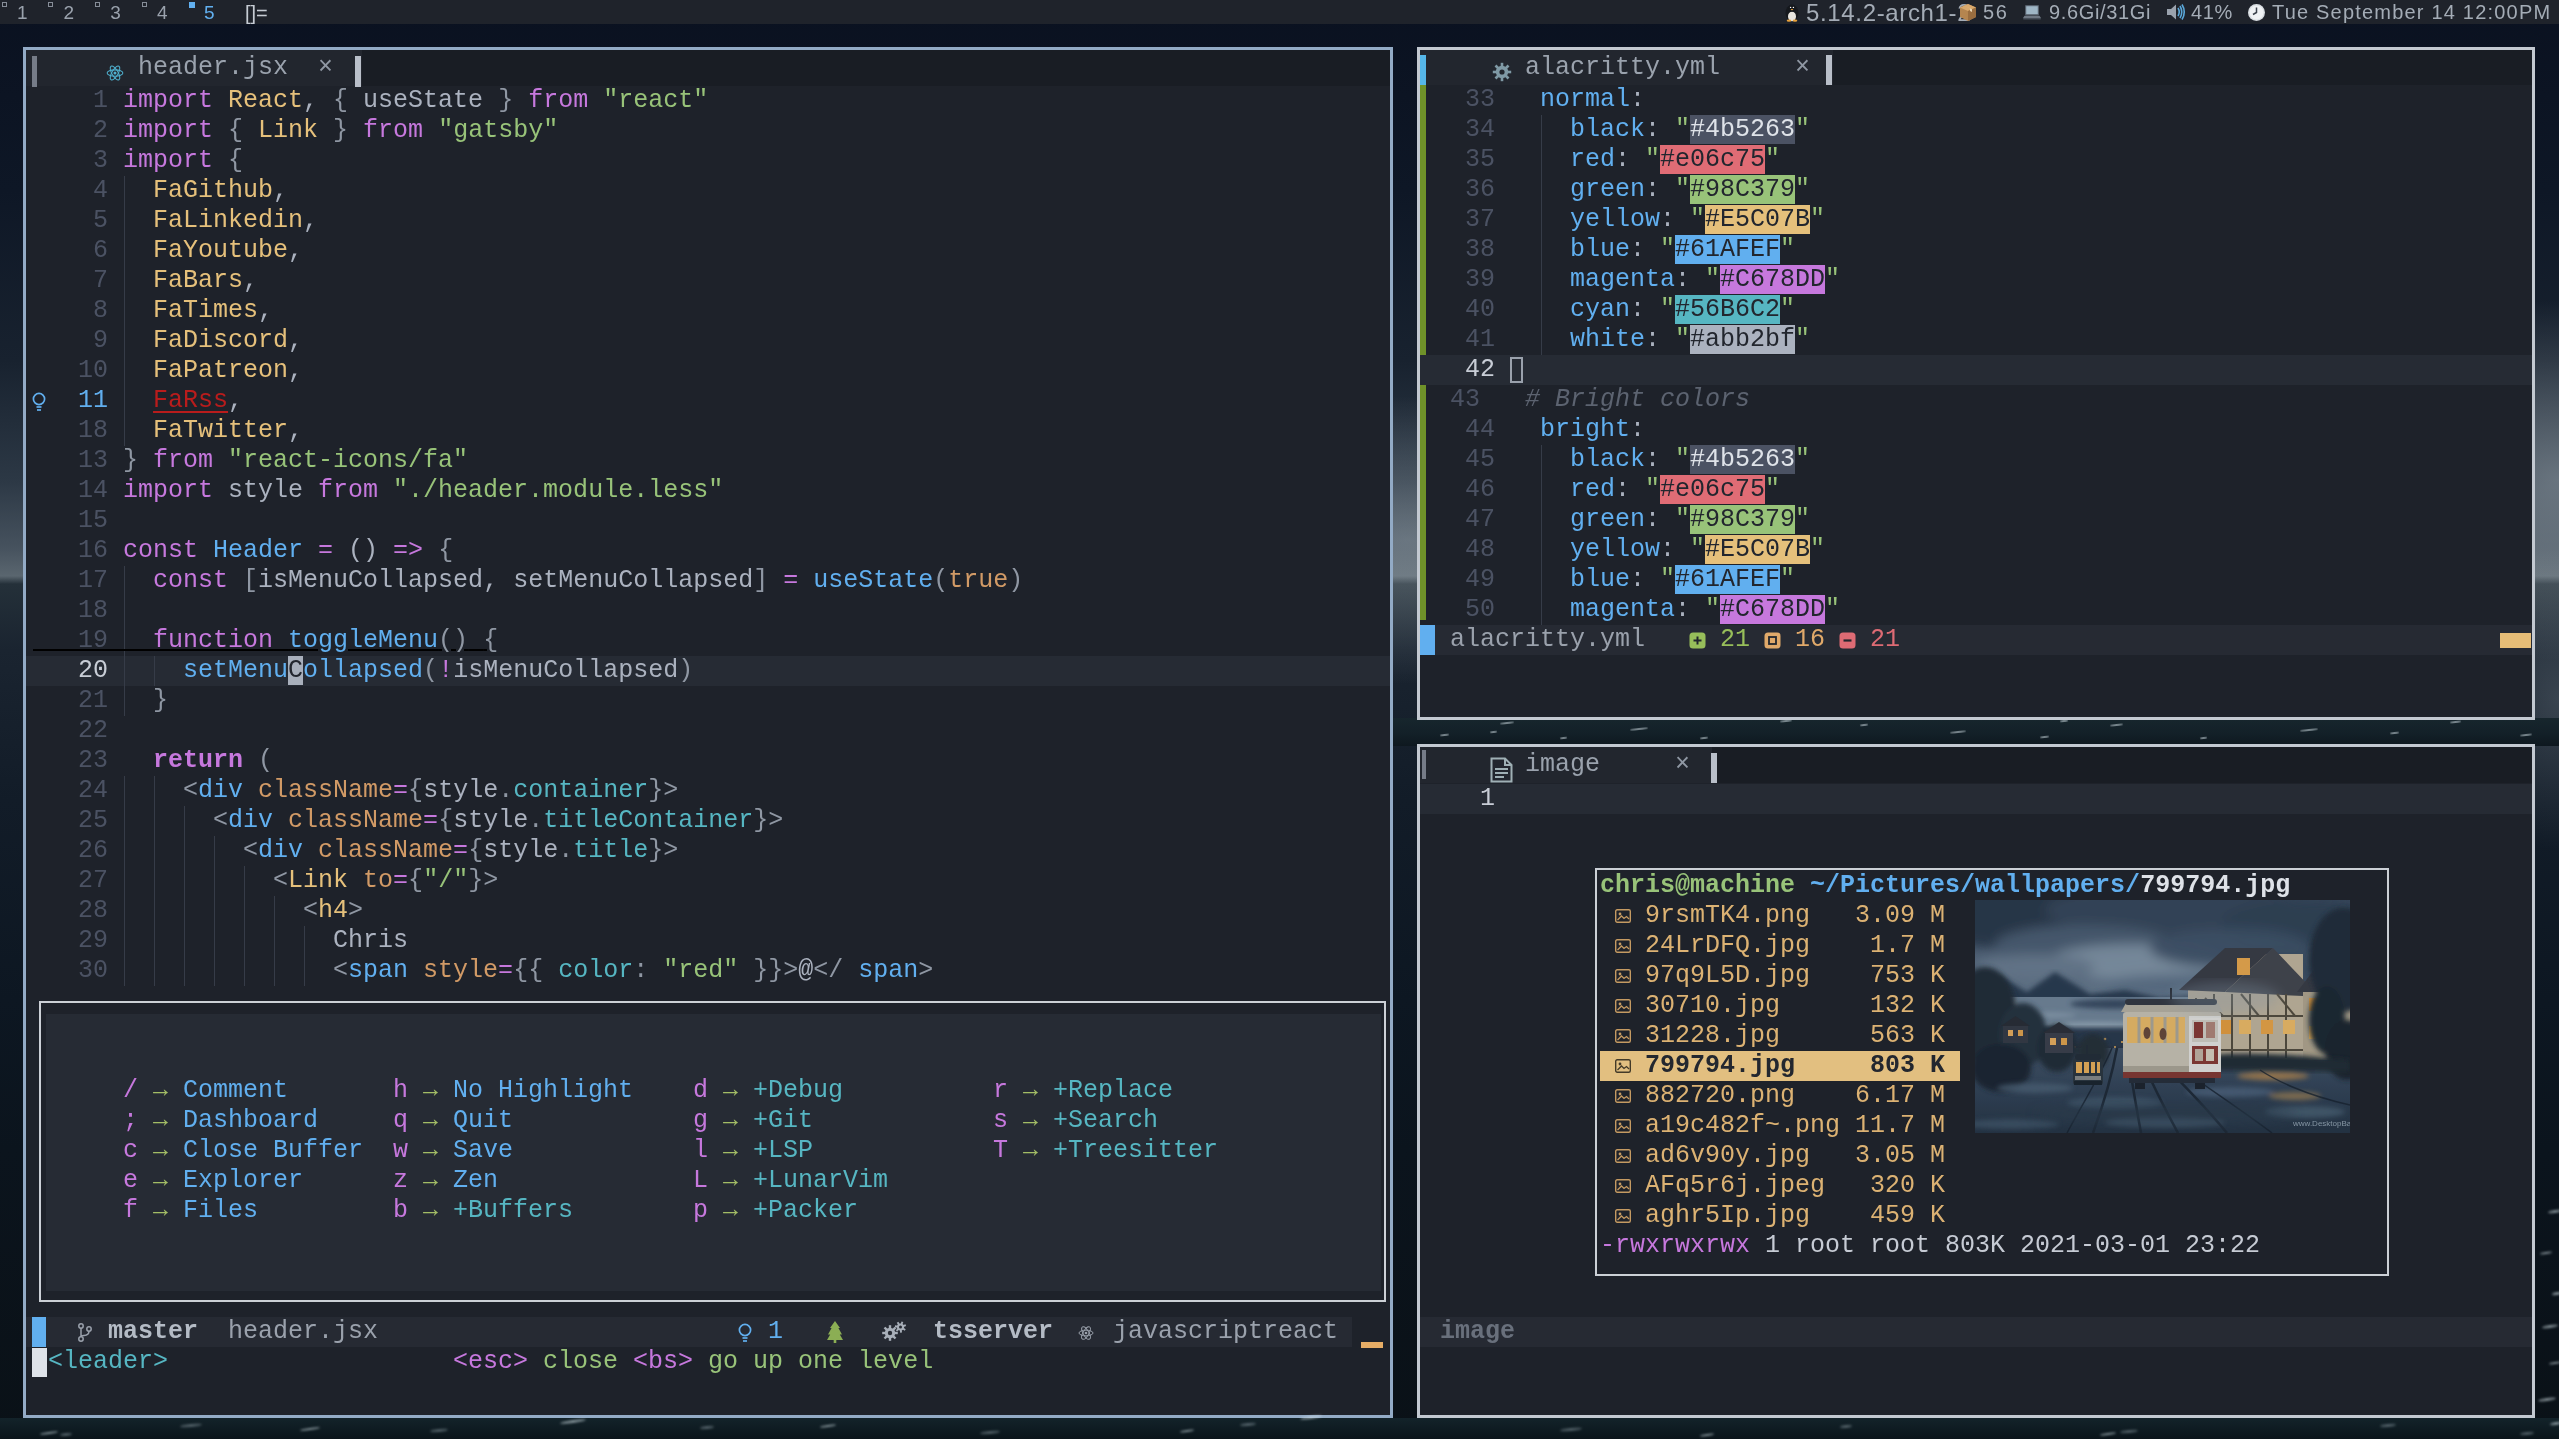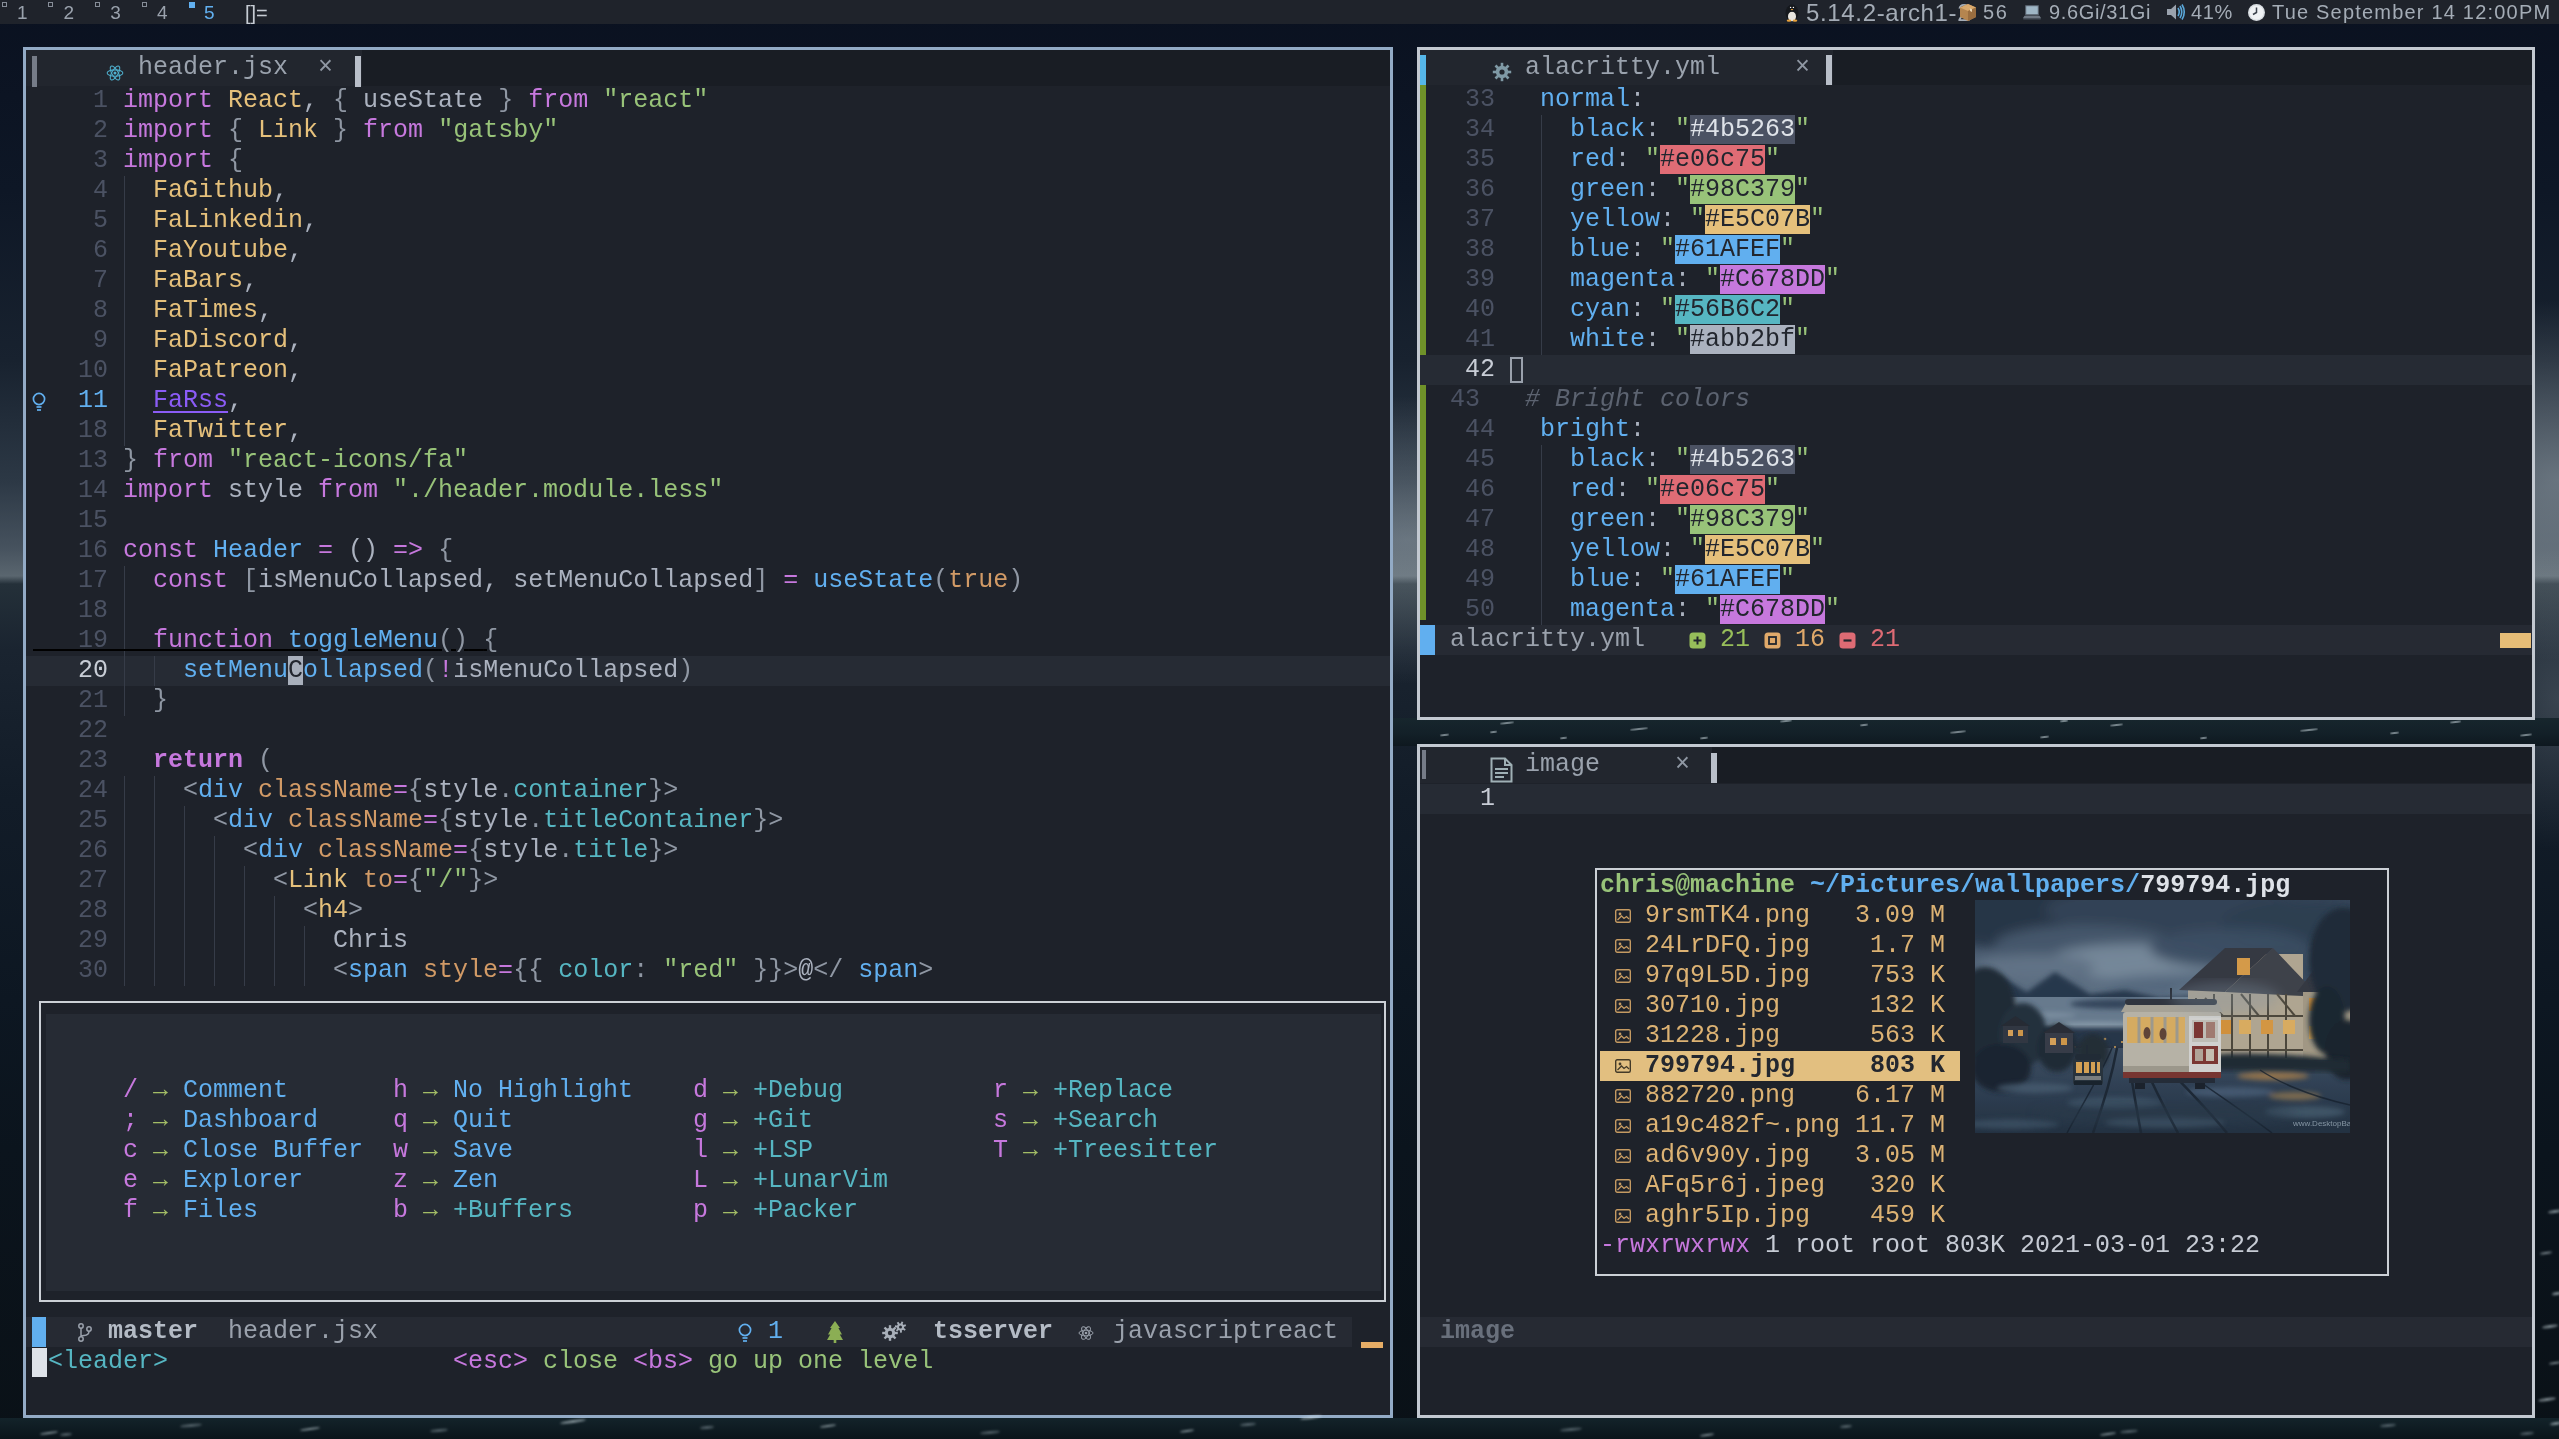--- a/index.html
+++ b/index.html
@@ -11,21 +11,21 @@
   radial-gradient(140px 200px at 2559px 700px, rgba(120,132,142,0.35), rgba(120,132,142,0) 75%),
   linear-gradient(180deg,#0a1120 0px,#0e1726 190px,#18222f 360px,#2c3845 480px,#46525e 548px,#5a666f 576px,#243039 584px,#1a2430 650px,#121c28 800px,#0d1722 1000px,#0b141d 1150px,#0a1117 1439px);}
 .t{position:absolute;white-space:pre;}
 .win{position:absolute;background:#1e222a;}
 .abs{position:absolute;}
 
 .mg{color:#c678dd}.bl{color:#61afef}.yl{color:#e5c07b}.or{color:#d19a66}
 .gr{color:#98c379}.cy{color:#56b6c2}.fg{color:#abb2bf}.pn{color:#8f97a3}
 .ln{color:#4b5263}.wh{color:#c8cdd6}.gy{color:#5c6370}
 .tb{color:#9aa2ad}.dk{color:#23272f}.i{font-style:italic}
-.yl_u{color:#8b5cf6;text-decoration:underline;text-underline-offset:4px;}
+.yl_u{color:#b91c1c;text-decoration:underline;text-underline-offset:4px;}
 .cur{background:#a8afbb;color:#22262e;}
 .mgb{color:#c678dd;font-weight:bold}
 .slw{color:#b4bbc5;font-weight:bold}.slg{color:#9aa1ac}
 .arr{color:#a3bd66}
 .arr2{color:#97be5a}.or2{color:#e0a96a}.rd2{color:#de6b74}
 .grb{color:#98c379;font-weight:bold}.blb{color:#61afef;font-weight:bold}
 .whb{color:#dee2e8;font-weight:bold}.fy{color:#dcb273}.pf{color:#c6cbd4}
 .im{color:#69707c}
 </style></head><body>
 

